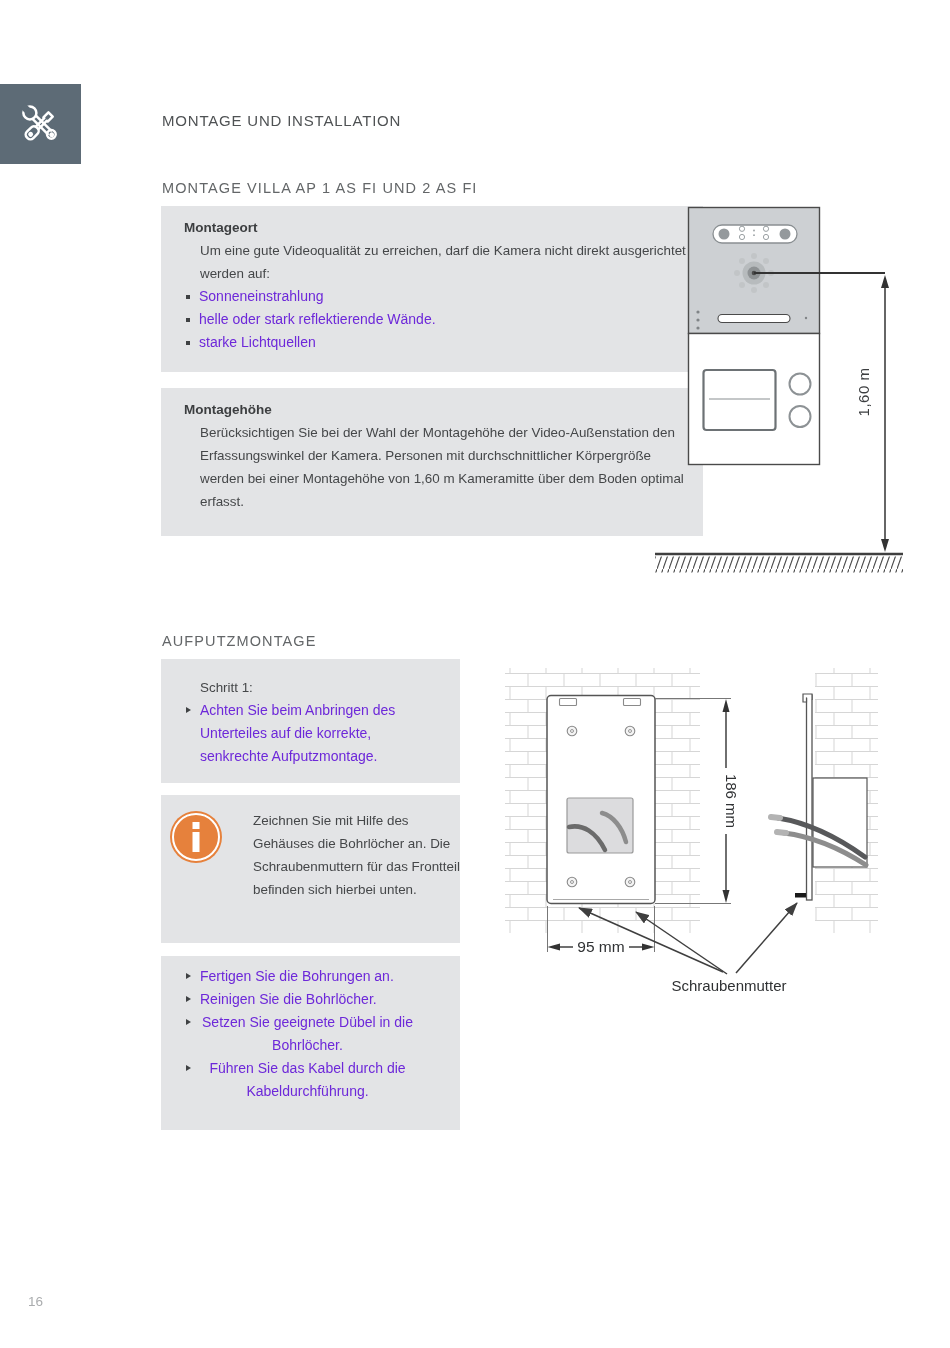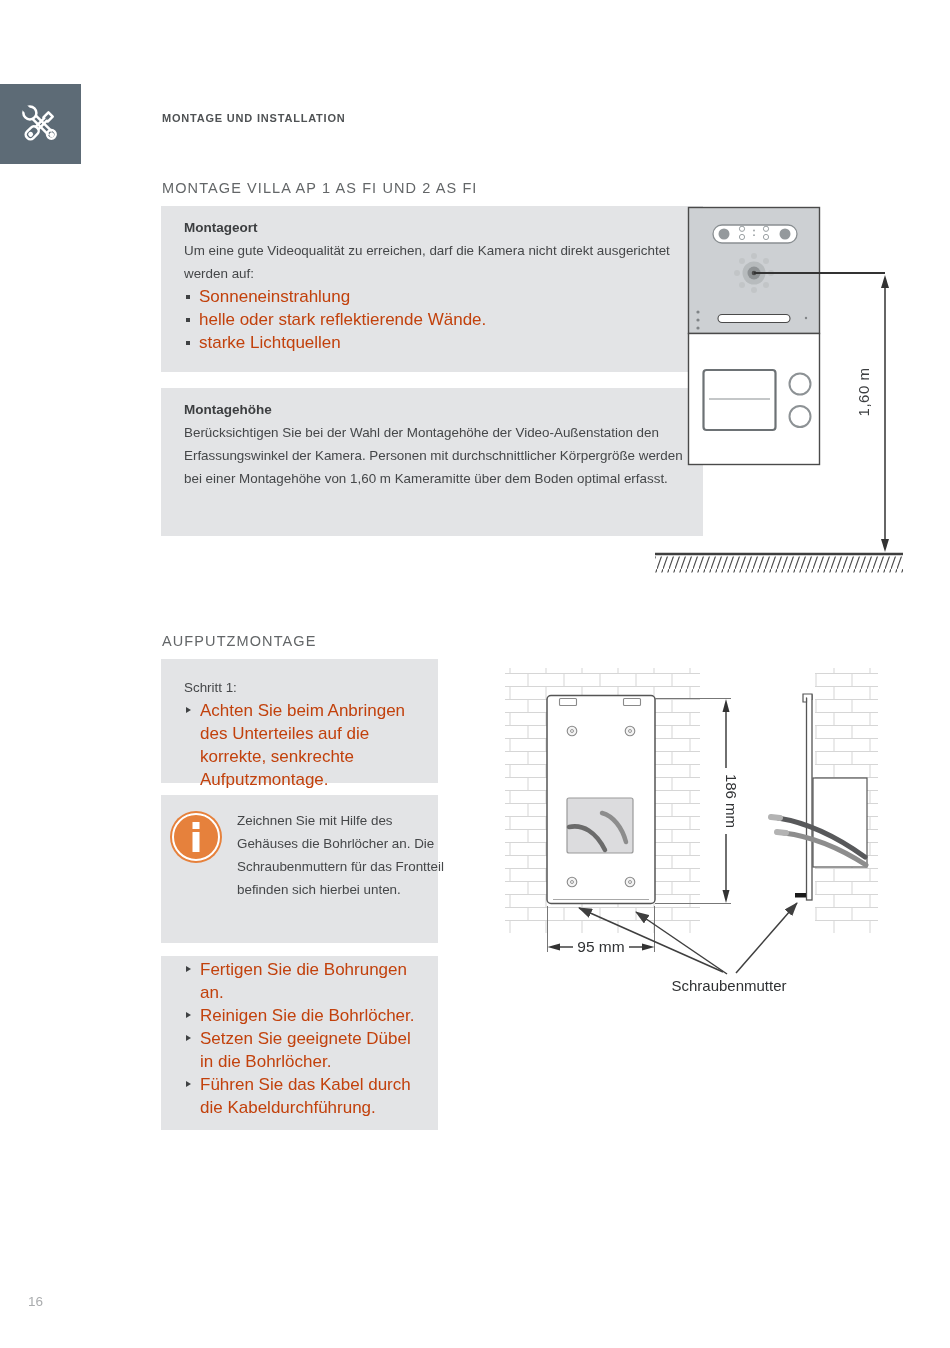--- a/index.html
+++ b/index.html
@@ -5,37 +5,37 @@
   html,body{margin:0;padding:0;}
   body{
     width:950px;height:1348px;position:relative;background:#ffffff;
     font-family:"Liberation Sans", sans-serif;color:#454749;overflow:hidden;
   }
   .abs{position:absolute;}
   
   .chapter-icon{left:0;top:84px;width:81px;height:80px;background:#5d6b76;
     display:flex;align-items:center;justify-content:center;}
   
-  .page-title{left:162px;top:112px;font-size:11px;font-weight:bold;color:#4f5254;letter-spacing:.8px;}
+  .page-title{left:162px;top:112px;font-size:15px;font-weight:normal;color:#4f5254;letter-spacing:.8px;}
   .sub-heading{left:162px;font-size:14.5px;color:#636668;letter-spacing:1.1px;}
   .sub-heading.s1{top:180px;}
   .sub-heading.s2{top:633px;}
   
   .gbox{background:#e3e4e6;box-sizing:border-box;}
   .gbox.wide{left:161px;width:542px;padding:10px 17px 14px 23px;}
-  .gbox.narrow{left:161px;width:277px;padding:17px 14px 14px 23px;}
+  .gbox.narrow{left:161px;width:299px;padding:17px 14px 14px 23px;}
   #box-montageort{top:206px;height:166px;}
   #box-montagehoehe{top:388px;height:148px;}
   #box-schritt1{top:659px;height:124px;}
   #box-info{top:795px;height:148px;padding:12px;}
-  #box-steps{top:956px;height:174px;padding-top:2px;}
+  #box-steps{top:956px;height:174px;padding-top:9px;text-align:center;}
   .box-title{font-size:13.5px;font-weight:bold;color:#3c3e40;line-height:23px;}
-  .box-text{font-size:13.4px;color:#454749;line-height:23px;}
-  
-  .bullet-row{display:flex;align-items:flex-start;font-size:17px;color:#c2410c;line-height:23px;}
+  .box-text{font-size:13.4px;color:#454749;line-height:23px;margin-left:16px;}
+  
+  .bullet-row{display:flex;align-items:flex-start;font-size:14px;color:#6d28d9;line-height:23px;}
   .sq{flex:0 0 auto;width:4px;height:4px;background:#3f4143;margin:10px 9px 0 2px;}
   .tri{flex:0 0 auto;width:0;height:0;border-left:5px solid #3f4143;
     border-top:3.5px solid transparent;border-bottom:3.5px solid transparent;margin:8px 9px 0 2px;}
   .wrapcap{max-width:215px;}
   
   .info-badge{left:9px;top:16px;width:52px;height:52px;border-radius:50%;background:#e6813c;
     display:flex;align-items:center;justify-content:center;}
   .info-badge::after{content:"";position:absolute;inset:2px;border:2px solid #fff;border-radius:50%;}
   #box-info .info-text{position:absolute;left:76px;top:14px;width:208px;}
   

